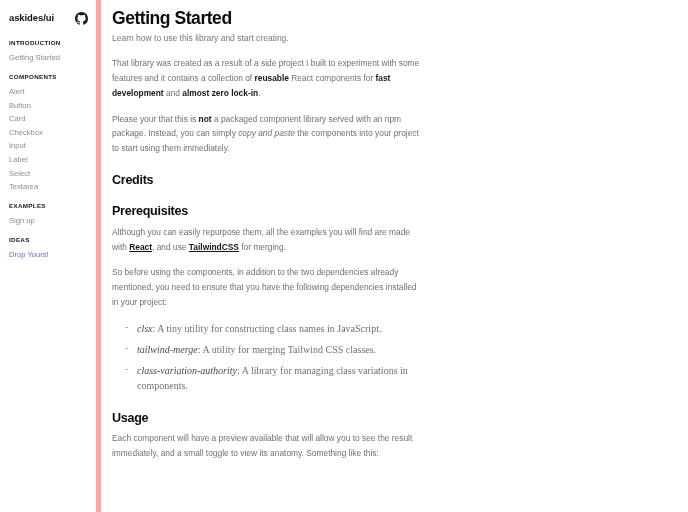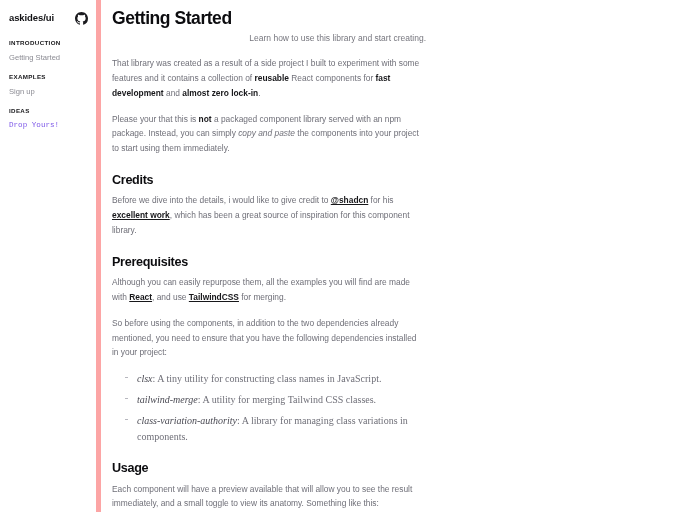--- a/index.html
+++ b/index.html
@@ -55,21 +55,21 @@
   .nav-item {
     display: block;
     font-size: 7.6px;
     color: #8b8b93;
     padding: 0 9px;
     height: 13.6px;
     line-height: 13.6px;
     text-decoration: none;
     white-space: nowrap;
   }
-  .nav-item.accent { color: #7c56e8; font-family: Liberation Mono, monospace; }
+  .nav-item.accent { color: #7c56e8; }
 
   
   .main {
     flex: 1 1 auto;
     height: 512px;
     padding: 9px 0 0 11px;
     overflow: hidden;
   }
   .content { width: 314px; }
 
@@ -79,21 +79,20 @@
     color: #0c0c0f;
     margin: 0 0 4px 0;
     letter-spacing: -0.45px;
     line-height: 1.12;
   }
   .page-sub {
     font-size: 8.5px;
     color: #76767e;
     margin: 0 0 13px 0;
     line-height: 1.25;
-    text-align: right;
   }
   h2.sec-title {
     font-size: 12.6px;
     font-weight: 700;
     color: #0c0c0f;
     letter-spacing: -0.3px;
     margin: 17px 0 6px 0;
     line-height: 1.15;
   }
   p.para {
@@ -148,20 +147,31 @@
           <path d="M8 0C3.58 0 0 3.58 0 8c0 3.54 2.29 6.53 5.47 7.59.4.07.55-.17.55-.38 0-.19-.01-.82-.01-1.49-2.01.37-2.53-.49-2.69-.94-.09-.23-.48-.94-.82-1.13-.28-.15-.68-.52-.01-.53.63-.01 1.08.58 1.23.82.72 1.21 1.87.87 2.33.66.07-.52.28-.87.51-1.07-1.78-.2-3.64-.89-3.64-3.95 0-.87.31-1.59.82-2.15-.08-.2-.36-1.02.08-2.12 0 0 .67-.21 2.2.82a7.4 7.4 0 0 1 2-.27c.68 0 1.36.09 2 .27 1.53-1.04 2.2-.82 2.2-.82.44 1.1.16 1.92.08 2.12.51.56.82 1.27.82 2.15 0 3.07-1.87 3.75-3.65 3.95.29.25.54.73.54 1.48 0 1.07-.01 1.93-.01 2.2 0 .21.15.46.55.38A8.01 8.01 0 0 0 16 8c0-4.42-3.58-8-8-8z"></path>
         </svg>
       </span>
     </div>
 
     <div class="nav-group">
       <div class="nav-heading">INTRODUCTION</div>
       <a class="nav-item" href="#">Getting Started</a>
     </div>
 
+    <div class="nav-group">
+      <div class="nav-heading">COMPONENTS</div>
+      <a class="nav-item" href="#">Alert</a>
+      <a class="nav-item" href="#">Button</a>
+      <a class="nav-item" href="#">Card</a>
+      <a class="nav-item" href="#">Checkbox</a>
+      <a class="nav-item" href="#">Input</a>
+      <a class="nav-item" href="#">Label</a>
+      <a class="nav-item" href="#">Select</a>
+      <a class="nav-item" href="#">Textarea</a>
+    </div>
 
 
     <div class="nav-group">
       <div class="nav-heading">EXAMPLES</div>
       <a class="nav-item" href="#">Sign up</a>
     </div>
 
     <div class="nav-group">
       <div class="nav-heading">IDEAS</div>
       <a class="nav-item accent" href="#">Drop Yours!</a>
@@ -173,21 +183,20 @@
     <div class="content">
 
       <h1 class="page-title">Getting Started</h1>
       <p class="page-sub">Learn how to use this library and start creating.</p>
 
       <p class="para"><span>That library was created as a result of a side project I built to experiment with some features and it contains a collection of </span><b>reusable</b><span> React components for </span><b>fast development</b><span> and </span><b>almost zero lock-in</b><span>.</span></p>
 
       <p class="para"><span>Please your that this is </span><b>not</b><span> a packaged component library served with an npm package. Instead, you can simply </span><i>copy and paste</i><span> the components into your project to start using them immediately.</span></p>
 
       <h2 class="sec-title">Credits</h2>
-      <p class="para"><span>Before we dive into the details, i would like to give credit to </span><a class="link" href="#">@shadcn</a><span> for his </span><a class="link" href="#">excellent work</a><span>, which has been a great source of inspiration for this component library.</span></p>
 
       <h2 class="sec-title">Prerequisites</h2>
       <p class="para"><span>Although you can easily repurpose them, all the examples you will find are made with </span><a class="link" href="#">React</a><span>, and use </span><a class="link" href="#">TailwindCSS</a><span> for merging.</span></p>
 
       <p class="para">So before using the components, in addition to the two dependencies already mentioned, you need to ensure that you have the following dependencies installed in your project:</p>
 
       <ul class="dep-list">
         <li><span class="pkg">clsx</span><span>: A tiny utility for constructing class names in JavaScript.</span></li>
         <li><span class="pkg">tailwind-merge</span><span>: A utility for merging Tailwind CSS classes.</span></li>
         <li><span class="pkg">class-variation-authority</span><span>: A library for managing class variations in components.</span></li>

